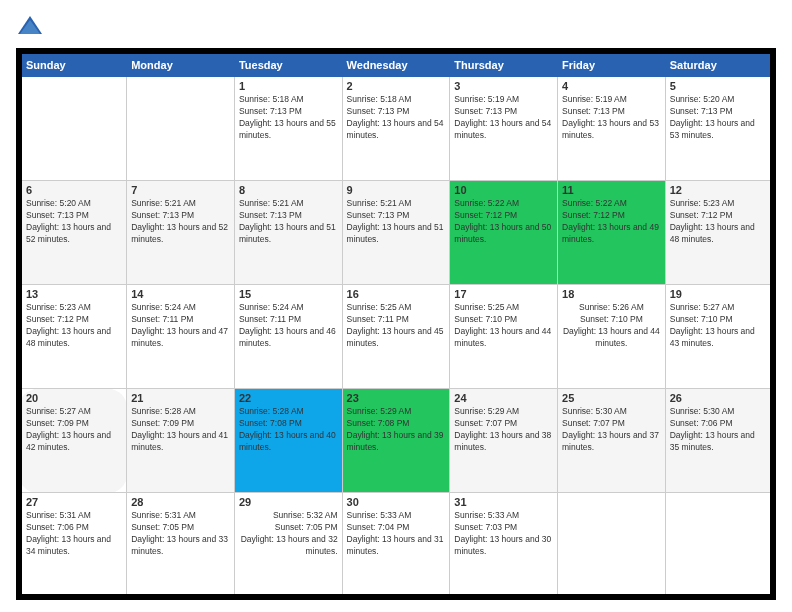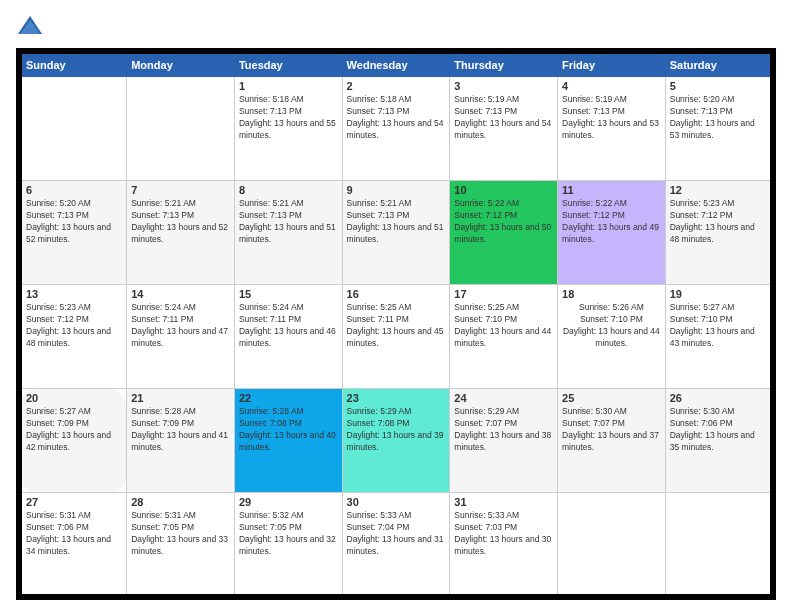--- a/index.html
+++ b/index.html
@@ -194,21 +194,21 @@
             <div class="day-info" style="white-space: pre-line;">Sunrise: 5:21 AM
 Sunset: 7:13 PM
 Daylight: 13 hours and 51 minutes.</div>
           </td>
           <td style="background: #22c55e;">
             <div class="day-num">10</div>
             <div class="day-info" style="white-space: pre-line;">Sunrise: 5:22 AM
 Sunset: 7:12 PM
 Daylight: 13 hours and 50 minutes.</div>
           </td>
-          <td style="background: #c4b5fd;">
+          <td style="background: #22c55e;">
             <div class="day-num">11</div>
             <div class="day-info" style="white-space: pre-line;">Sunrise: 5:22 AM
 Sunset: 7:12 PM
 Daylight: 13 hours and 49 minutes.</div>
           </td>
           <td style="background: rgb(245, 245, 245);">
             <div class="day-num">12</div>
             <div class="day-info" style="white-space: pre-line;">Sunrise: 5:23 AM
 Sunset: 7:12 PM
 Daylight: 13 hours and 48 minutes.</div>
@@ -270,21 +270,21 @@
             <div class="day-info" style="white-space: pre-line;">Sunrise: 5:28 AM
 Sunset: 7:09 PM
 Daylight: 13 hours and 41 minutes.</div>
           </td>
           <td style="background: #0ea5e9;">
             <div class="day-num">22</div>
             <div class="day-info" style="white-space: pre-line;">Sunrise: 5:28 AM
 Sunset: 7:08 PM
 Daylight: 13 hours and 40 minutes.</div>
           </td>
-          <td style="background: #5eead4;">
+          <td style="background: #22c55e;">
             <div class="day-num">23</div>
             <div class="day-info" style="white-space: pre-line;">Sunrise: 5:29 AM
 Sunset: 7:08 PM
 Daylight: 13 hours and 39 minutes.</div>
           </td>
           <td style="background: rgb(245, 245, 245);">
             <div class="day-num">24</div>
             <div class="day-info" style="white-space: pre-line;">Sunrise: 5:29 AM
 Sunset: 7:07 PM
 Daylight: 13 hours and 38 minutes.</div>
@@ -310,21 +310,21 @@
 Daylight: 13 hours and 34 minutes.</div>
           </td>
           <td>
             <div class="day-num">28</div>
             <div class="day-info" style="white-space: pre-line;">Sunrise: 5:31 AM
 Sunset: 7:05 PM
 Daylight: 13 hours and 33 minutes.</div>
           </td>
           <td>
             <div class="day-num">29</div>
-            <div class="day-info" style="white-space: pre-line;">Sunrise: 5:32 AM
+            <div class="day-info" style="white-space: pre-line; text-align: right;">Sunrise: 5:32 AM
 Sunset: 7:05 PM
 Daylight: 13 hours and 32 minutes.</div>
           </td>
           <td>
             <div class="day-num">30</div>
             <div class="day-info" style="white-space: pre-line;">Sunrise: 5:33 AM
 Sunset: 7:04 PM
 Daylight: 13 hours and 31 minutes.</div>
           </td>
           <td>

